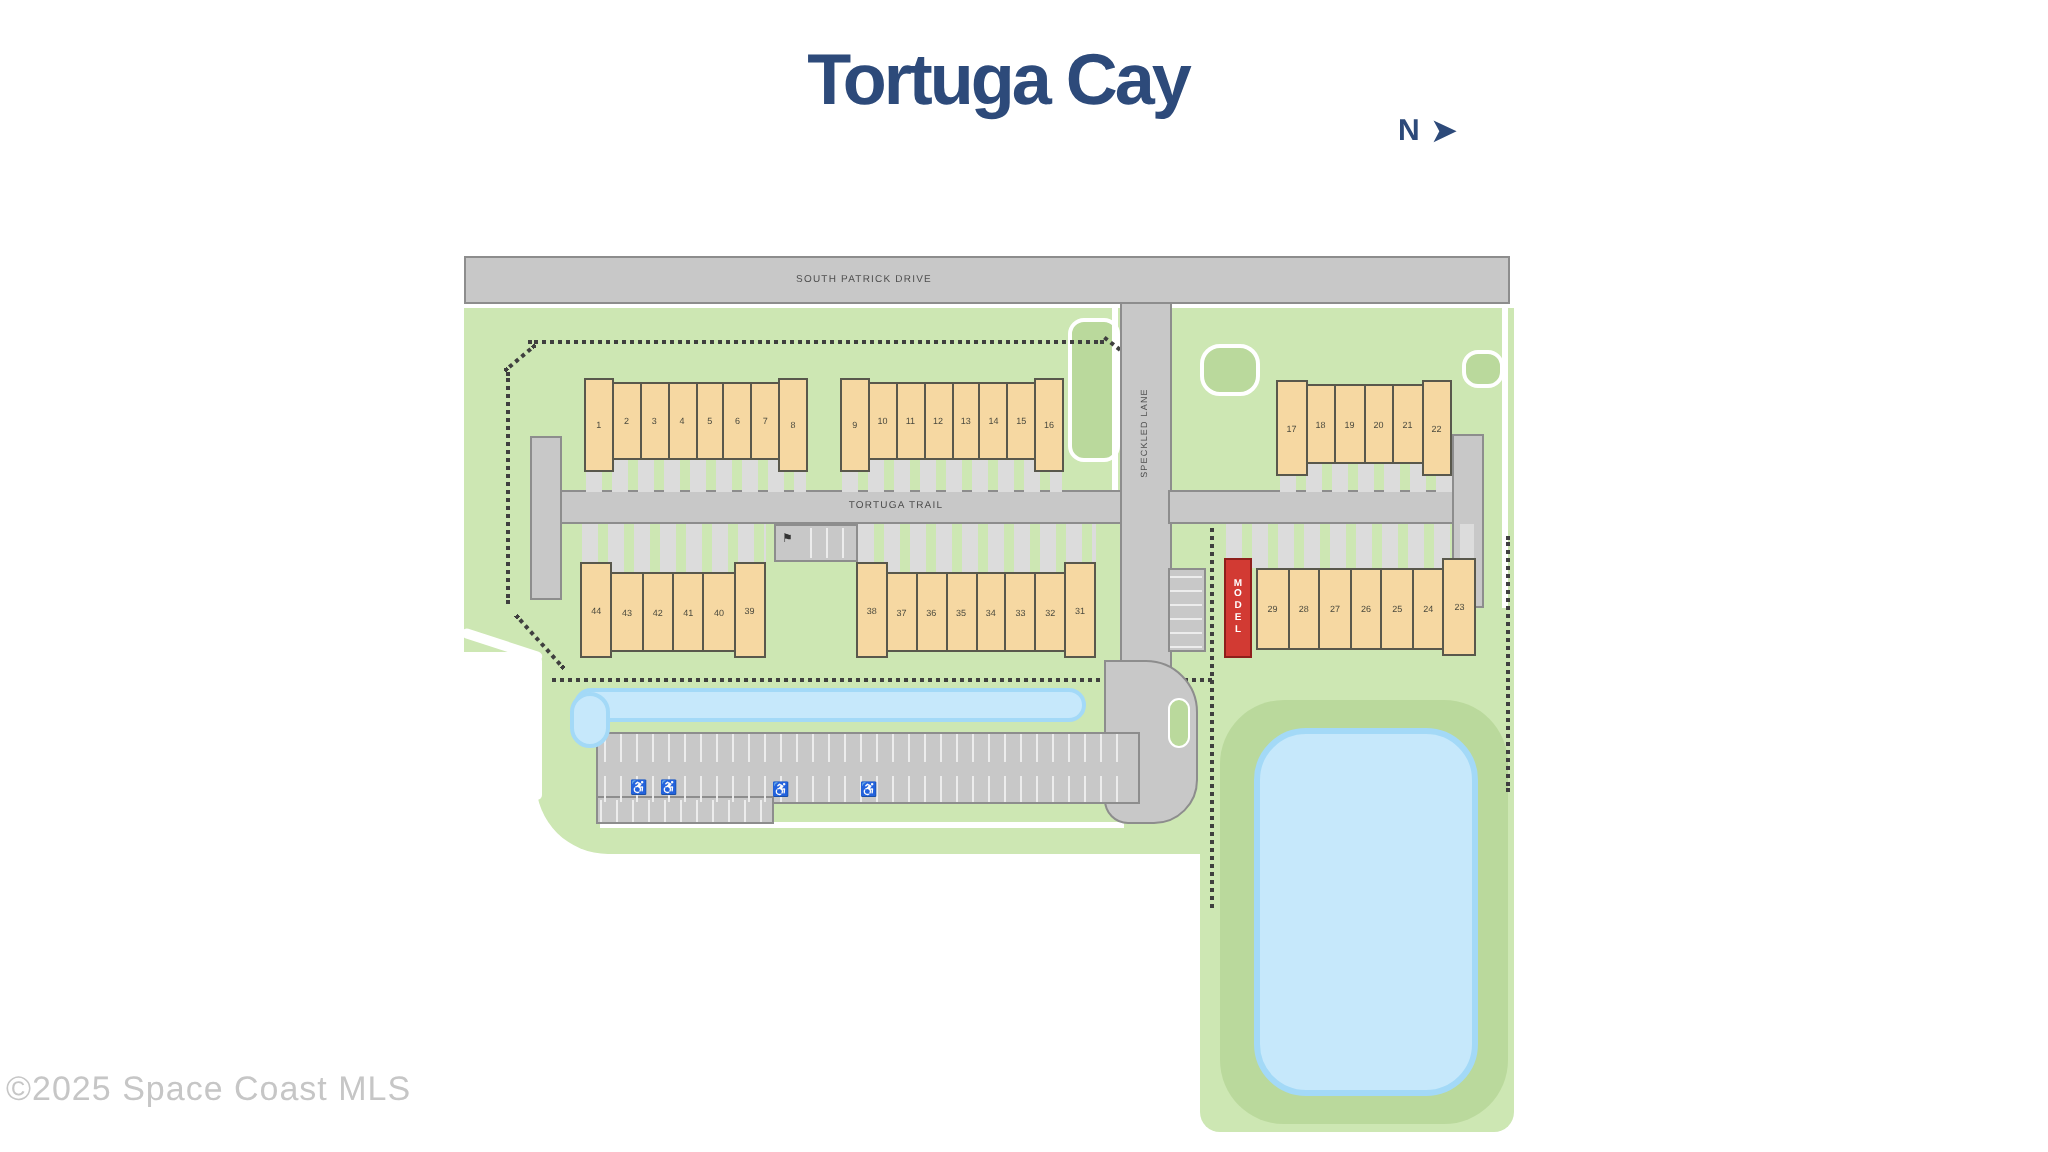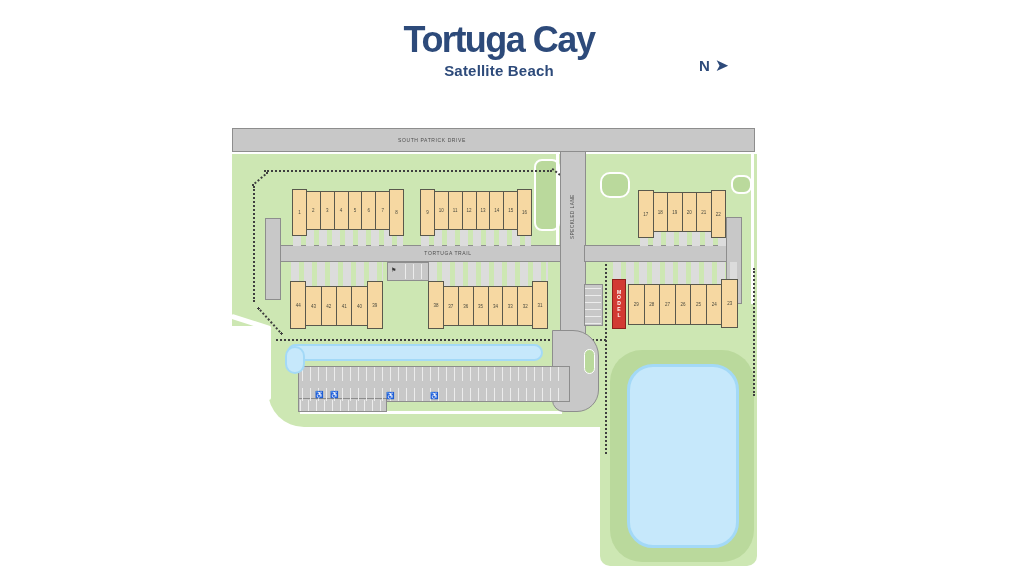--- a/index.html
+++ b/index.html
@@ -40,21 +40,20 @@
   .model span{font-size:5px;line-height:1.15;color:#fff;font-weight:bold;width:6px;
               word-break:break-all;text-align:center;}
 </style>
 </head>
 <body>
 
 <div id="canvas">
 
   <div class="title-wrap">
     <div class="title">Tortuga Cay</div>
-    <div class="subtitle">Satellite Beach</div>
   </div>
   <div class="north">
     <span class="n">N</span>
     <span class="arrow">➤</span>
   </div>
 
   <div class="abs" style="left:0;top:0;width:1024px;height:576px;">
 
     <div class="abs green" style="left:232px;top:154px;width:523px;height:172px;"></div>
     <div class="abs green" style="left:268px;top:300px;width:338px;height:127px;border-bottom-left-radius:36px;"></div>
@@ -183,14 +182,15 @@
     </div>
 
     <div class="abs" style="left:287px;top:344px;width:256px;height:17px;border-radius:9px;background:#c6e8fb;border:2px solid #a3d9f7;"></div>
     <div class="abs" style="left:285px;top:346px;width:20px;height:28px;border-radius:10px;background:#c6e8fb;border:2px solid #a3d9f7;"></div>
 
     <div class="abs road-label" style="left:388px;top:250px;width:120px;">TORTUGA TRAIL</div>
     <div class="abs road-label" style="left:542px;top:214px;width:60px;font-size:4.5px;transform:rotate(-90deg);">SPECKLED LANE</div>
 
   </div>
 
+  <div class="copyright">©2025 Space Coast MLS</div>
 
 </div>
 
 </body></html>

